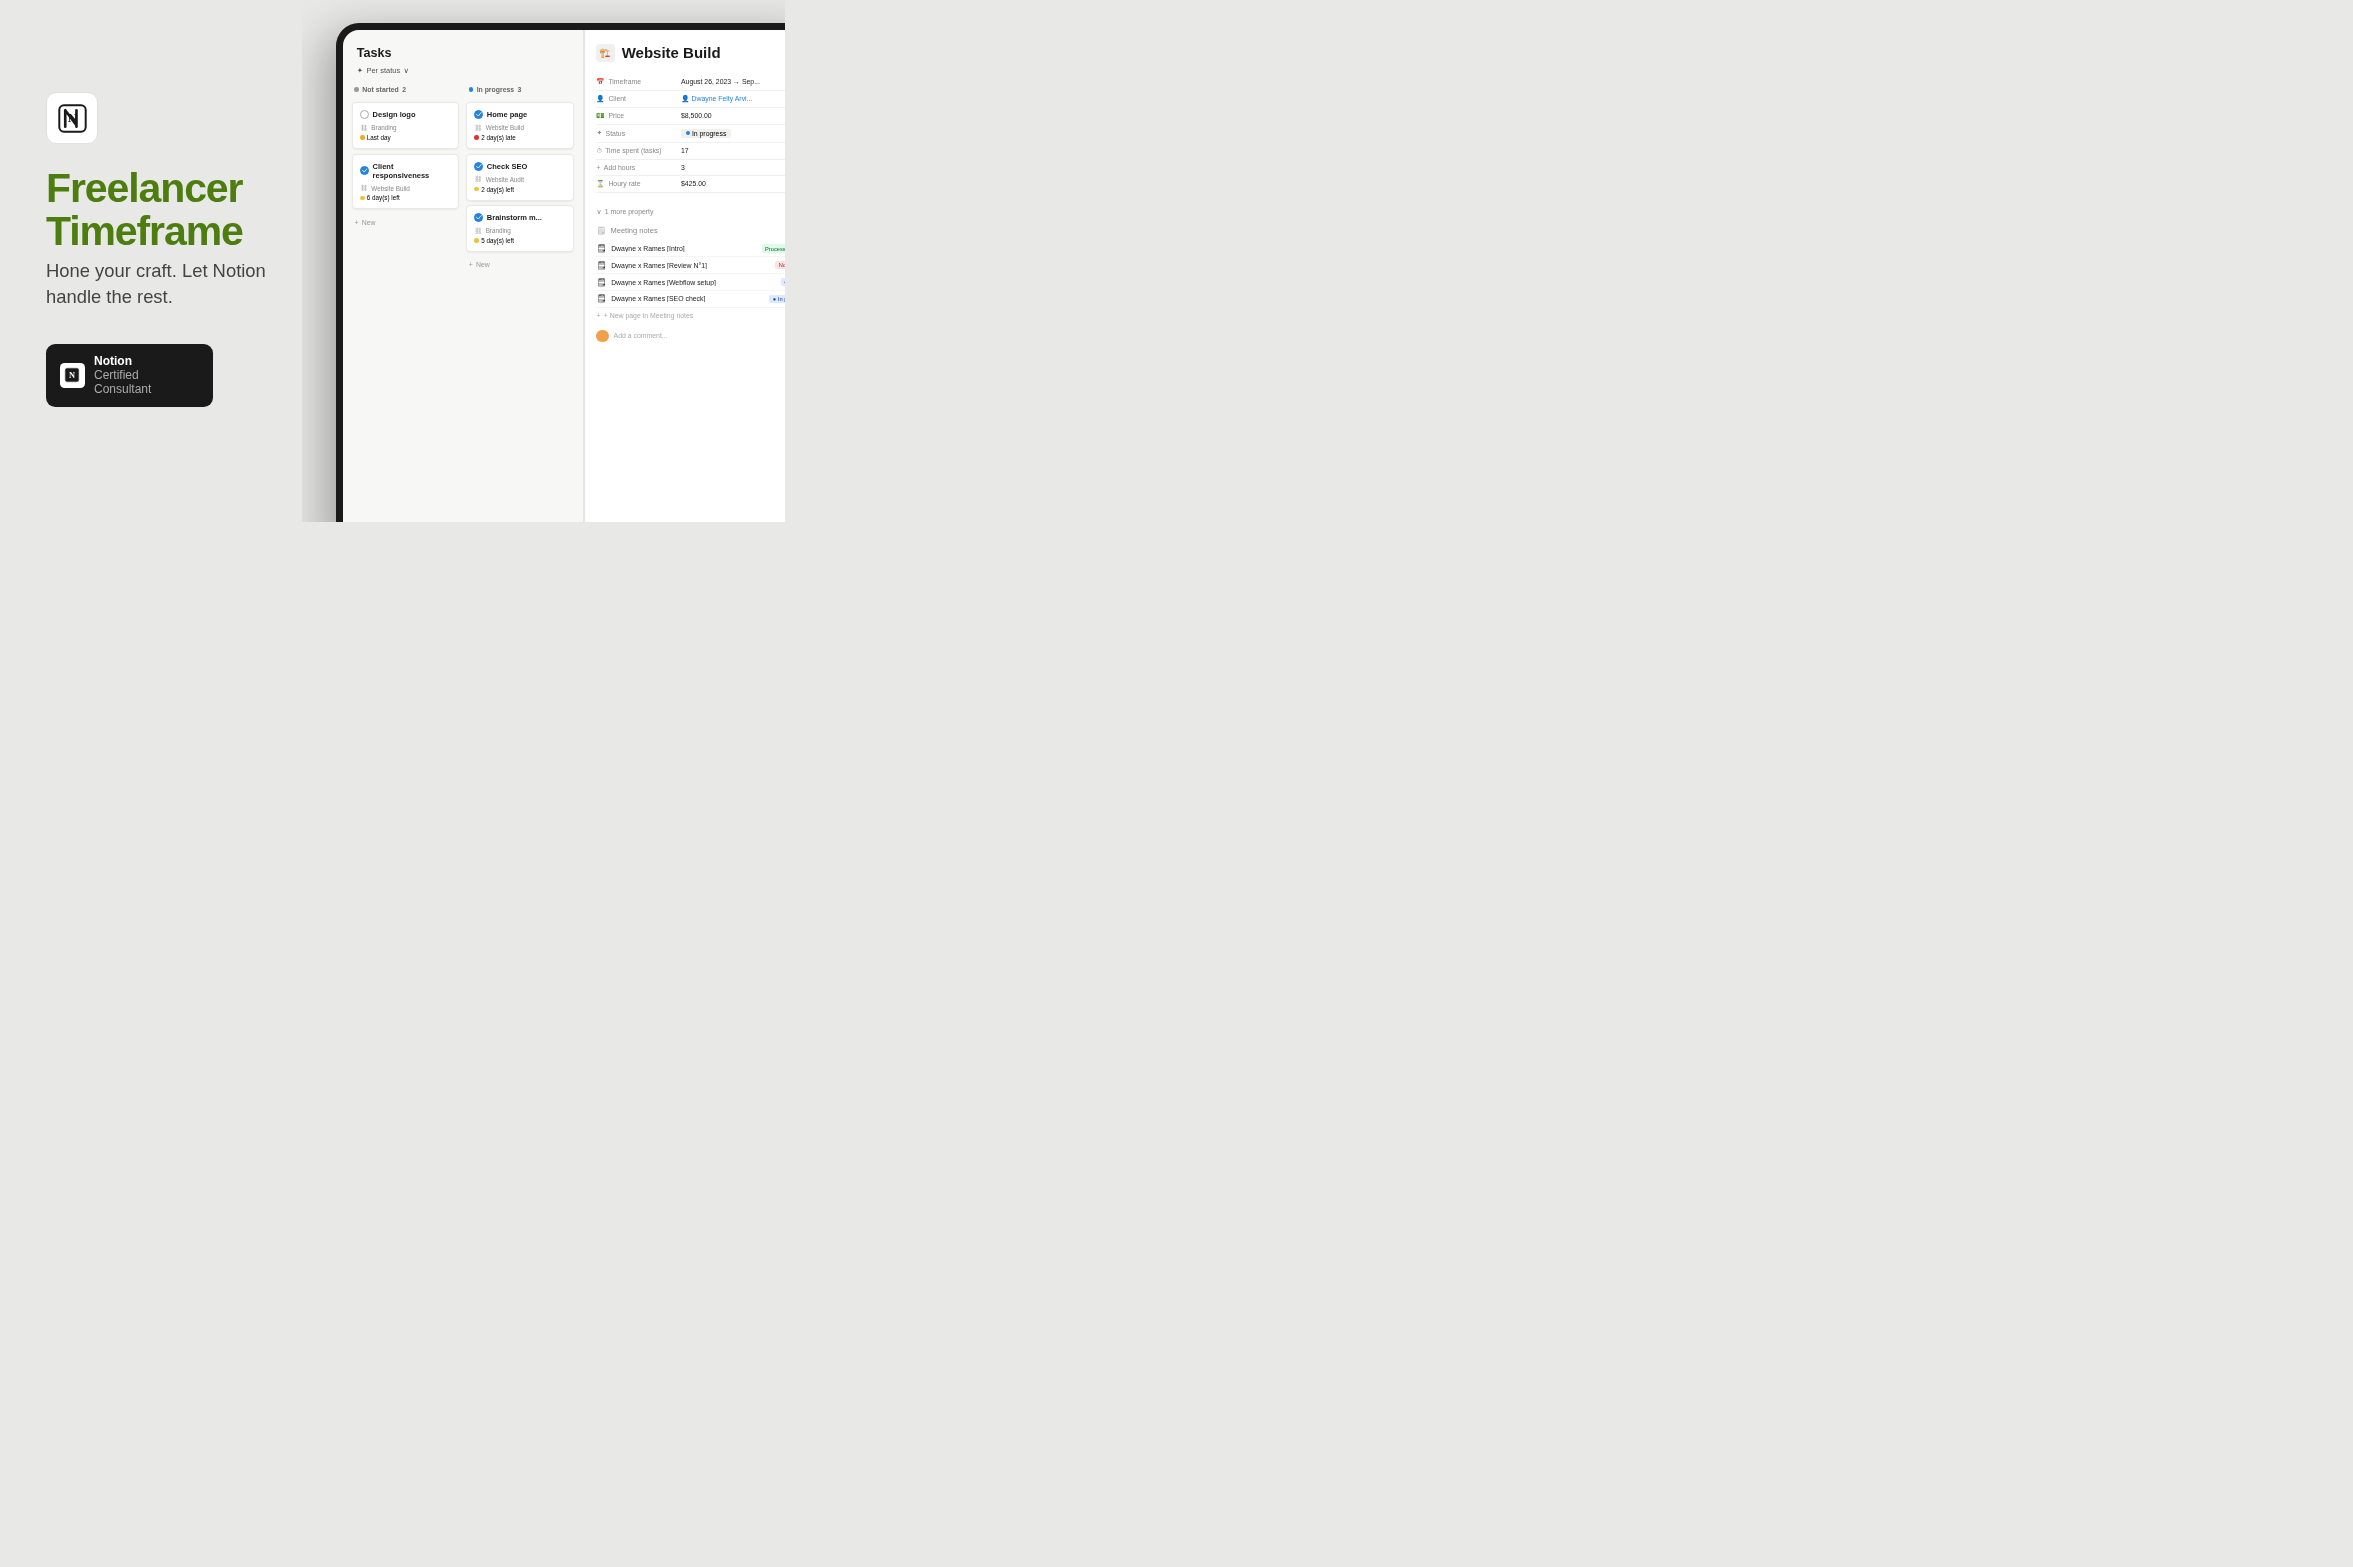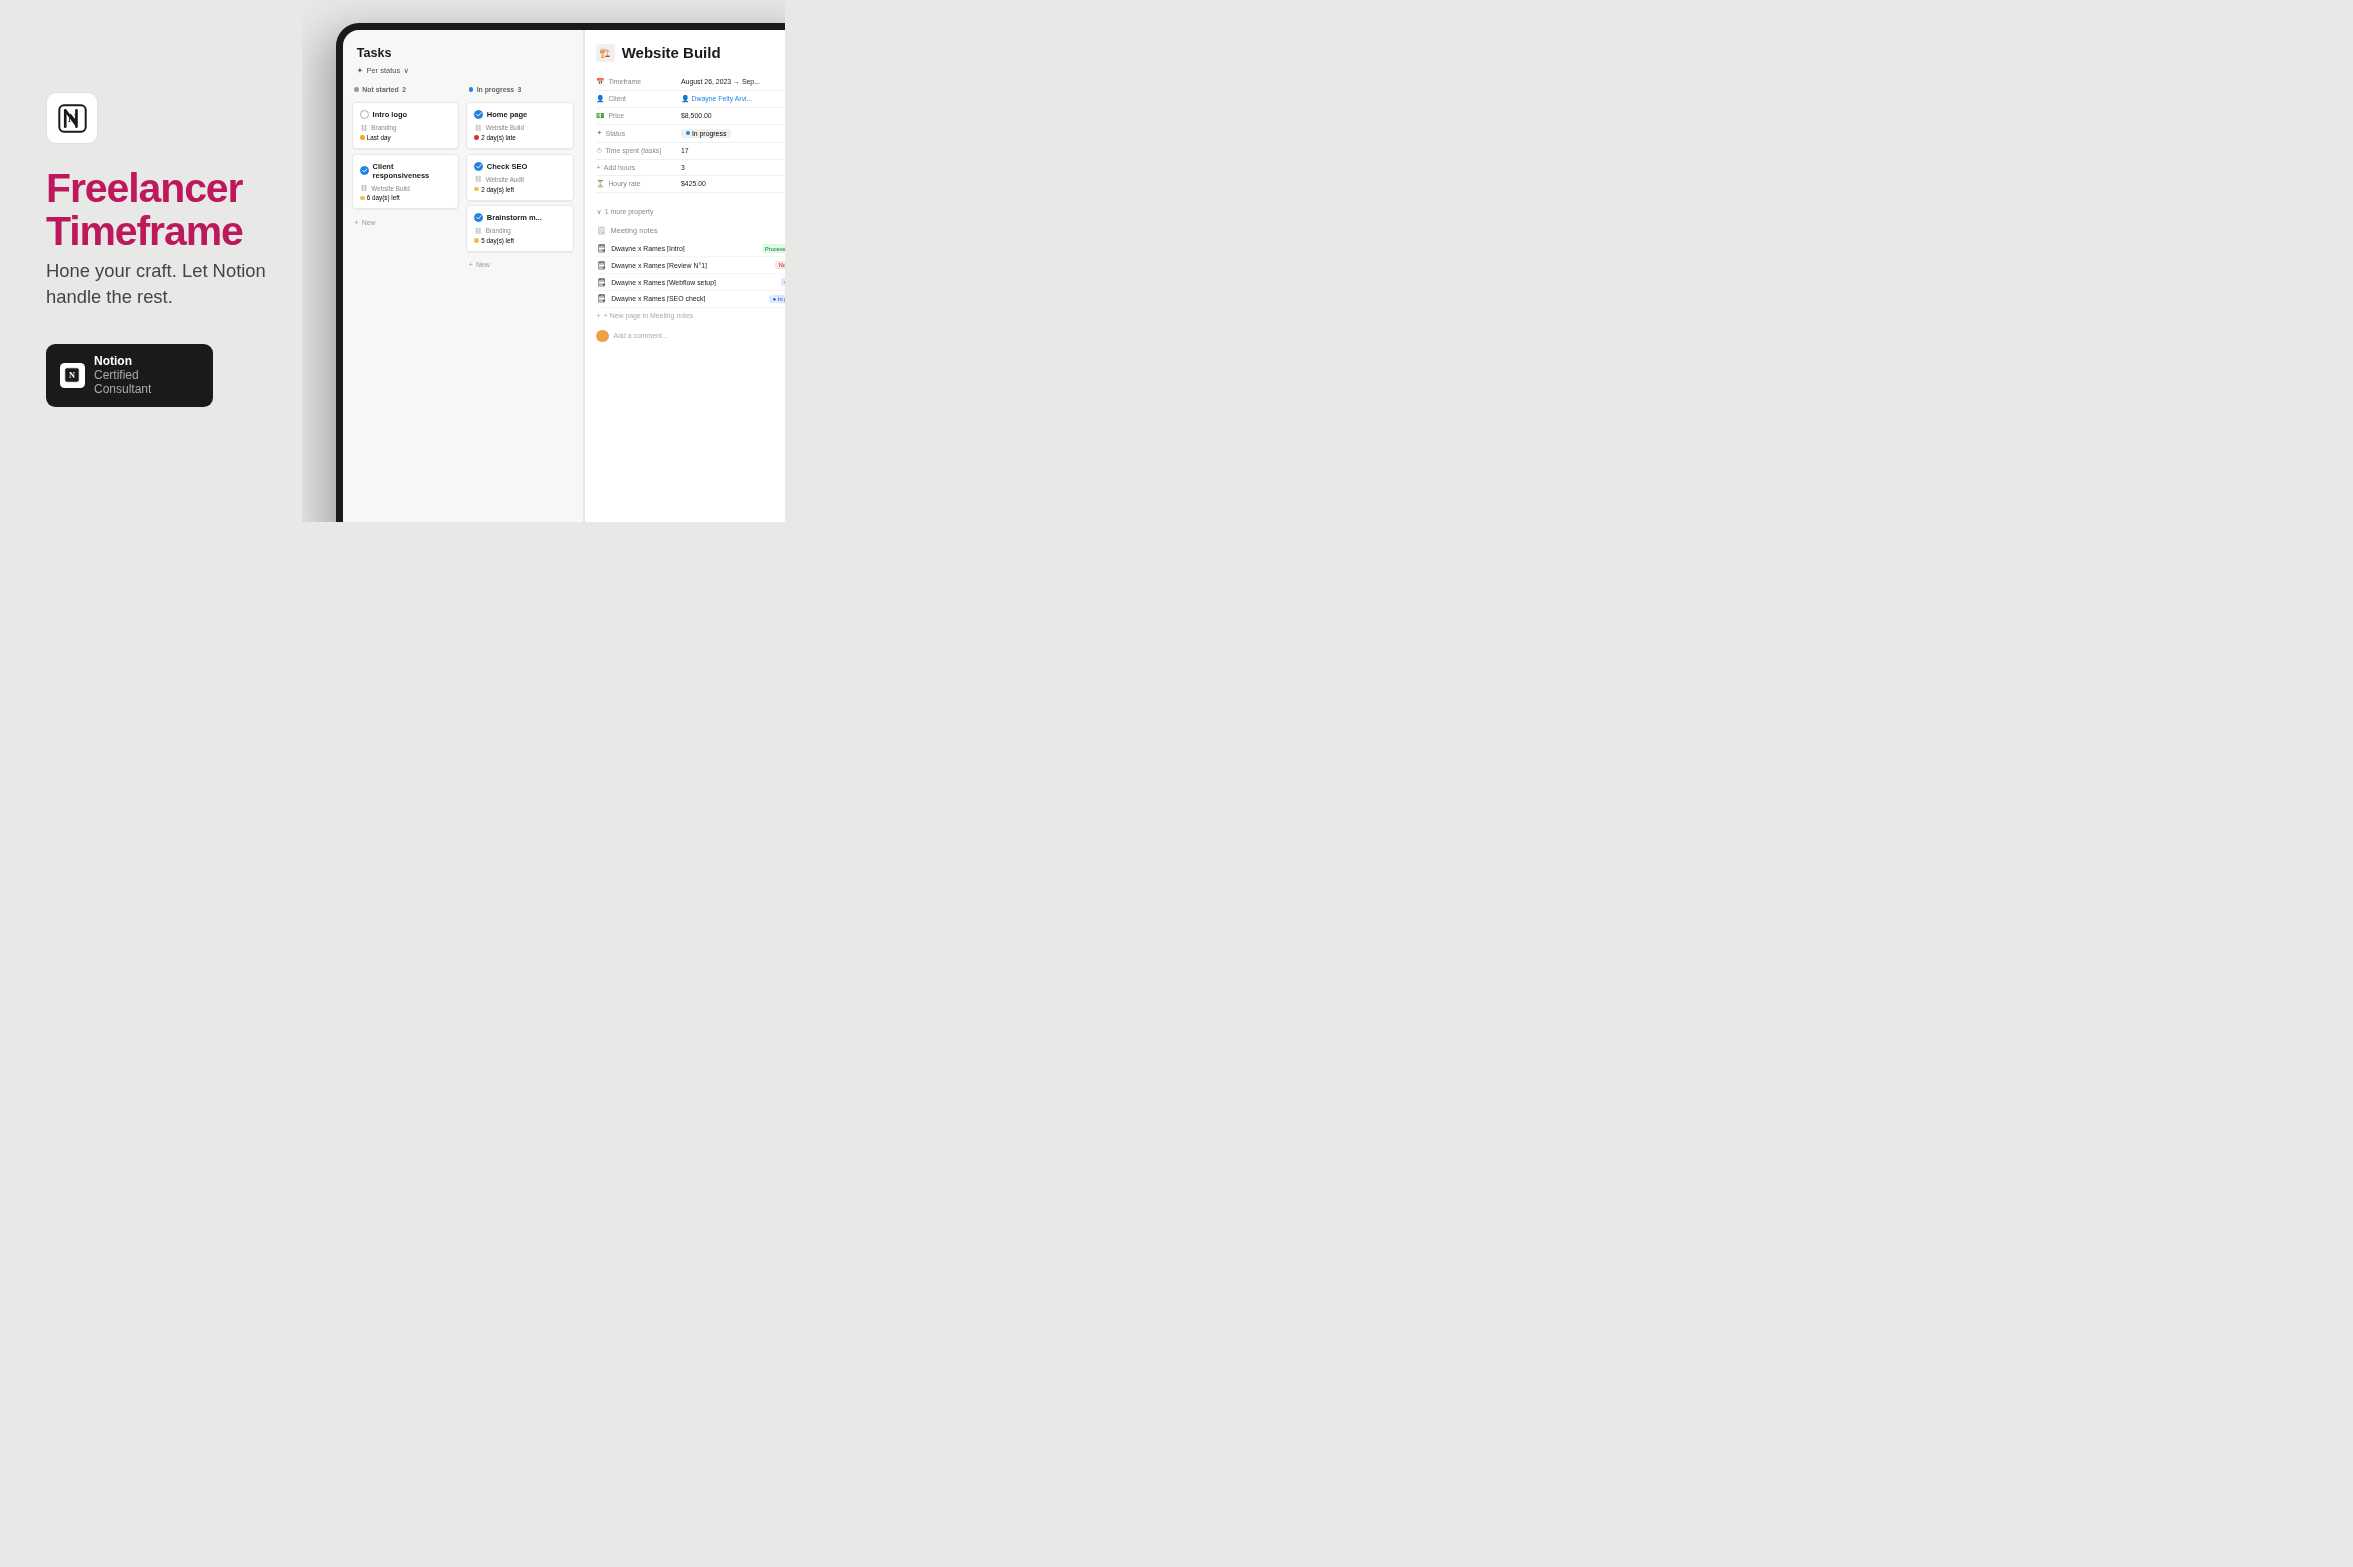--- a/index.html
+++ b/index.html
@@ -40,21 +40,21 @@
     }
 
     .notion-logo svg {
       width: 33px;
       height: 33px;
     }
 
     .main-title {
       font-size: 41px;
       font-weight: 800;
-      color: #be185d;
+      color: #4d7c0f;
       line-height: 1.05;
       margin-bottom: 5px;
       letter-spacing: -1.1px;
     }
 
     .subtitle {
       font-size: 18.4px;
       font-weight: 400;
       color: #444;
       line-height: 1.4;
@@ -511,21 +511,21 @@
           <div class="kanban-col">
             <div class="col-header">
               <div class="col-dot dot-gray"></div>
               <span>Not started</span>
               <span>2</span>
             </div>
 
             <div class="task-card">
               <div class="task-card-title">
                 <div class="check-icon"></div>
-                <span>Intro logo</span>
+                <span>Design logo</span>
               </div>
               <div class="task-meta">
                 <span>⛓</span>
                 <span>Branding</span>
               </div>
               <div class="task-due">
                 <div class="due-dot due-orange"></div>
                 <span>Last day</span>
               </div>
             </div>

